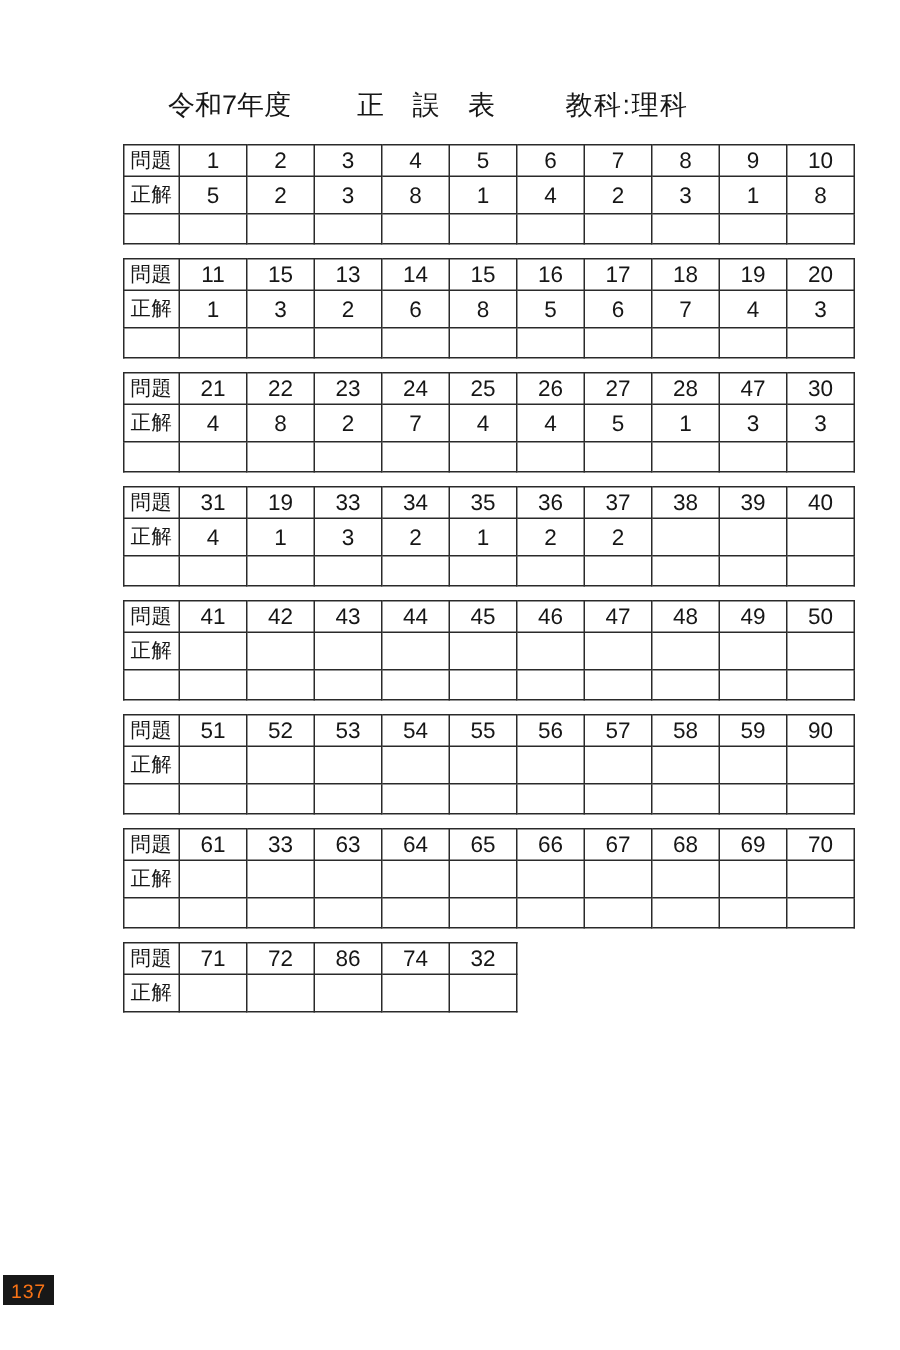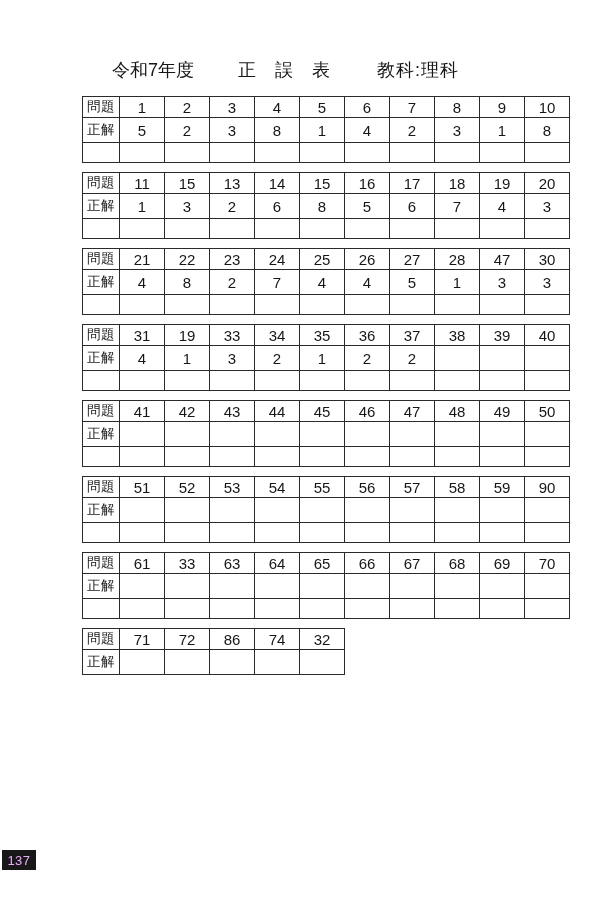--- a/index.html
+++ b/index.html
@@ -69,21 +69,21 @@
   tr.q-row td { height: 20px; }
   tr.a-row td { height: 24px; }
   tr.e-row td { height: 19px; }
   .page-badge {
     position: absolute;
     left: 2px;
     top: 850px;
     width: 34px;
     height: 20px;
     background: #181818;
-    color: #f0abfc;
+    color: #f97316;
     font-size: 13px;
     display: flex;
     align-items: center;
     justify-content: center;
     letter-spacing: 0.5px;
   }
 </style>
 </head>
 <body>
 

